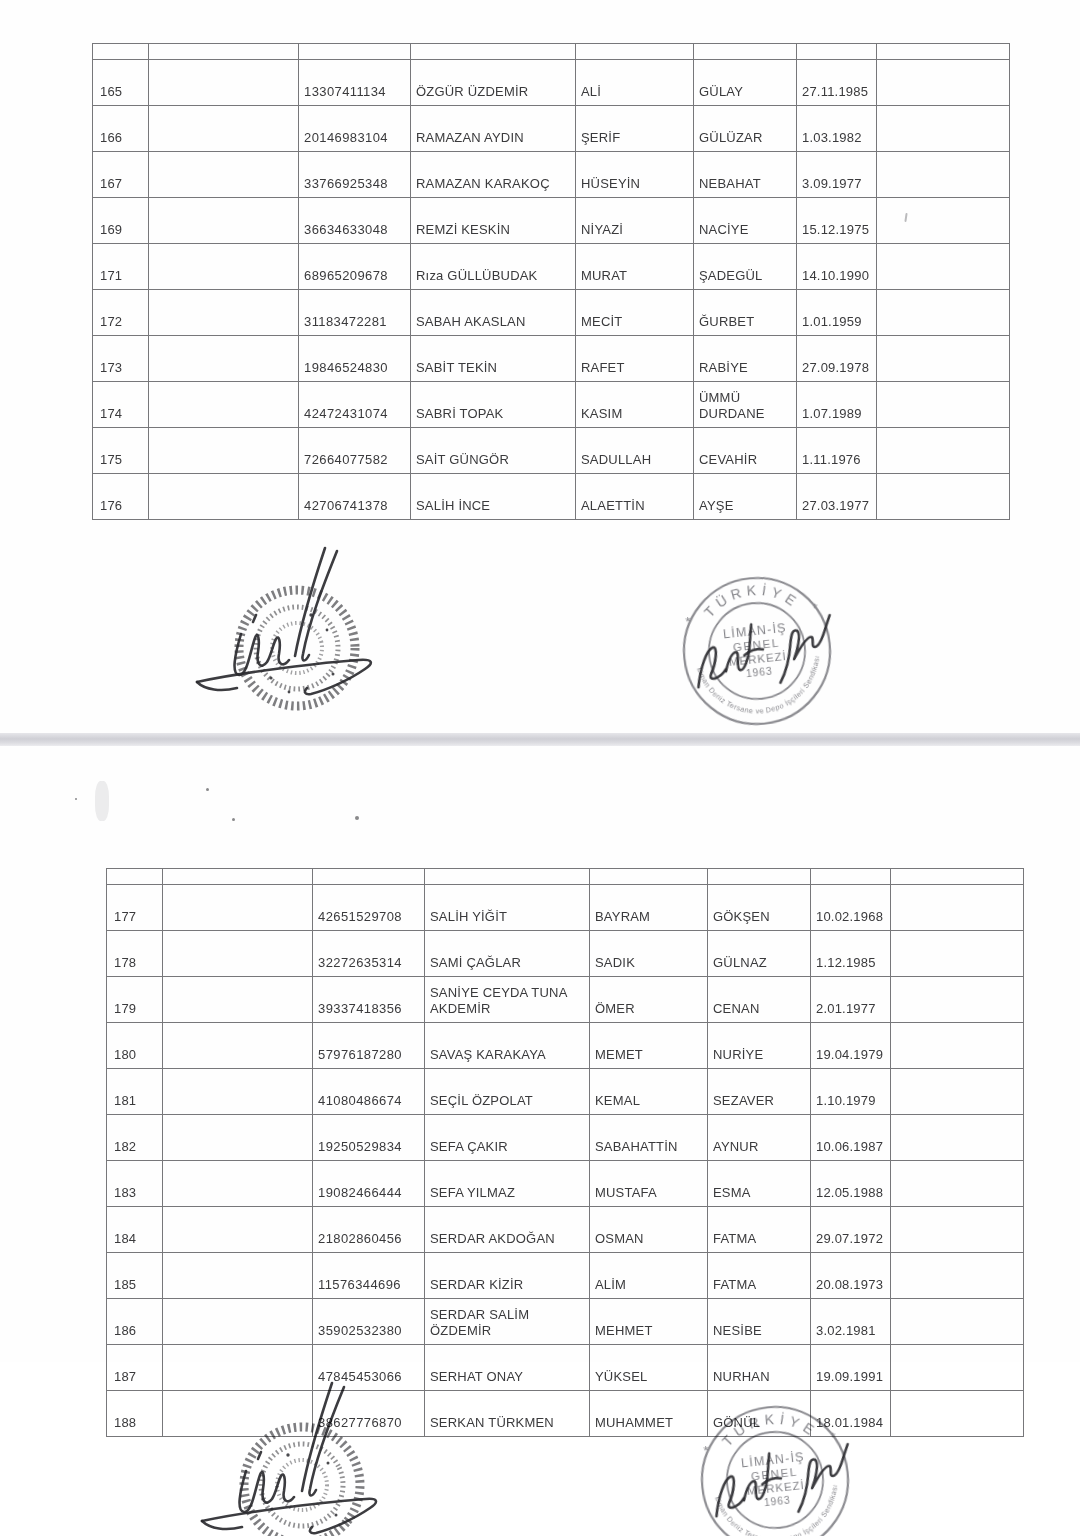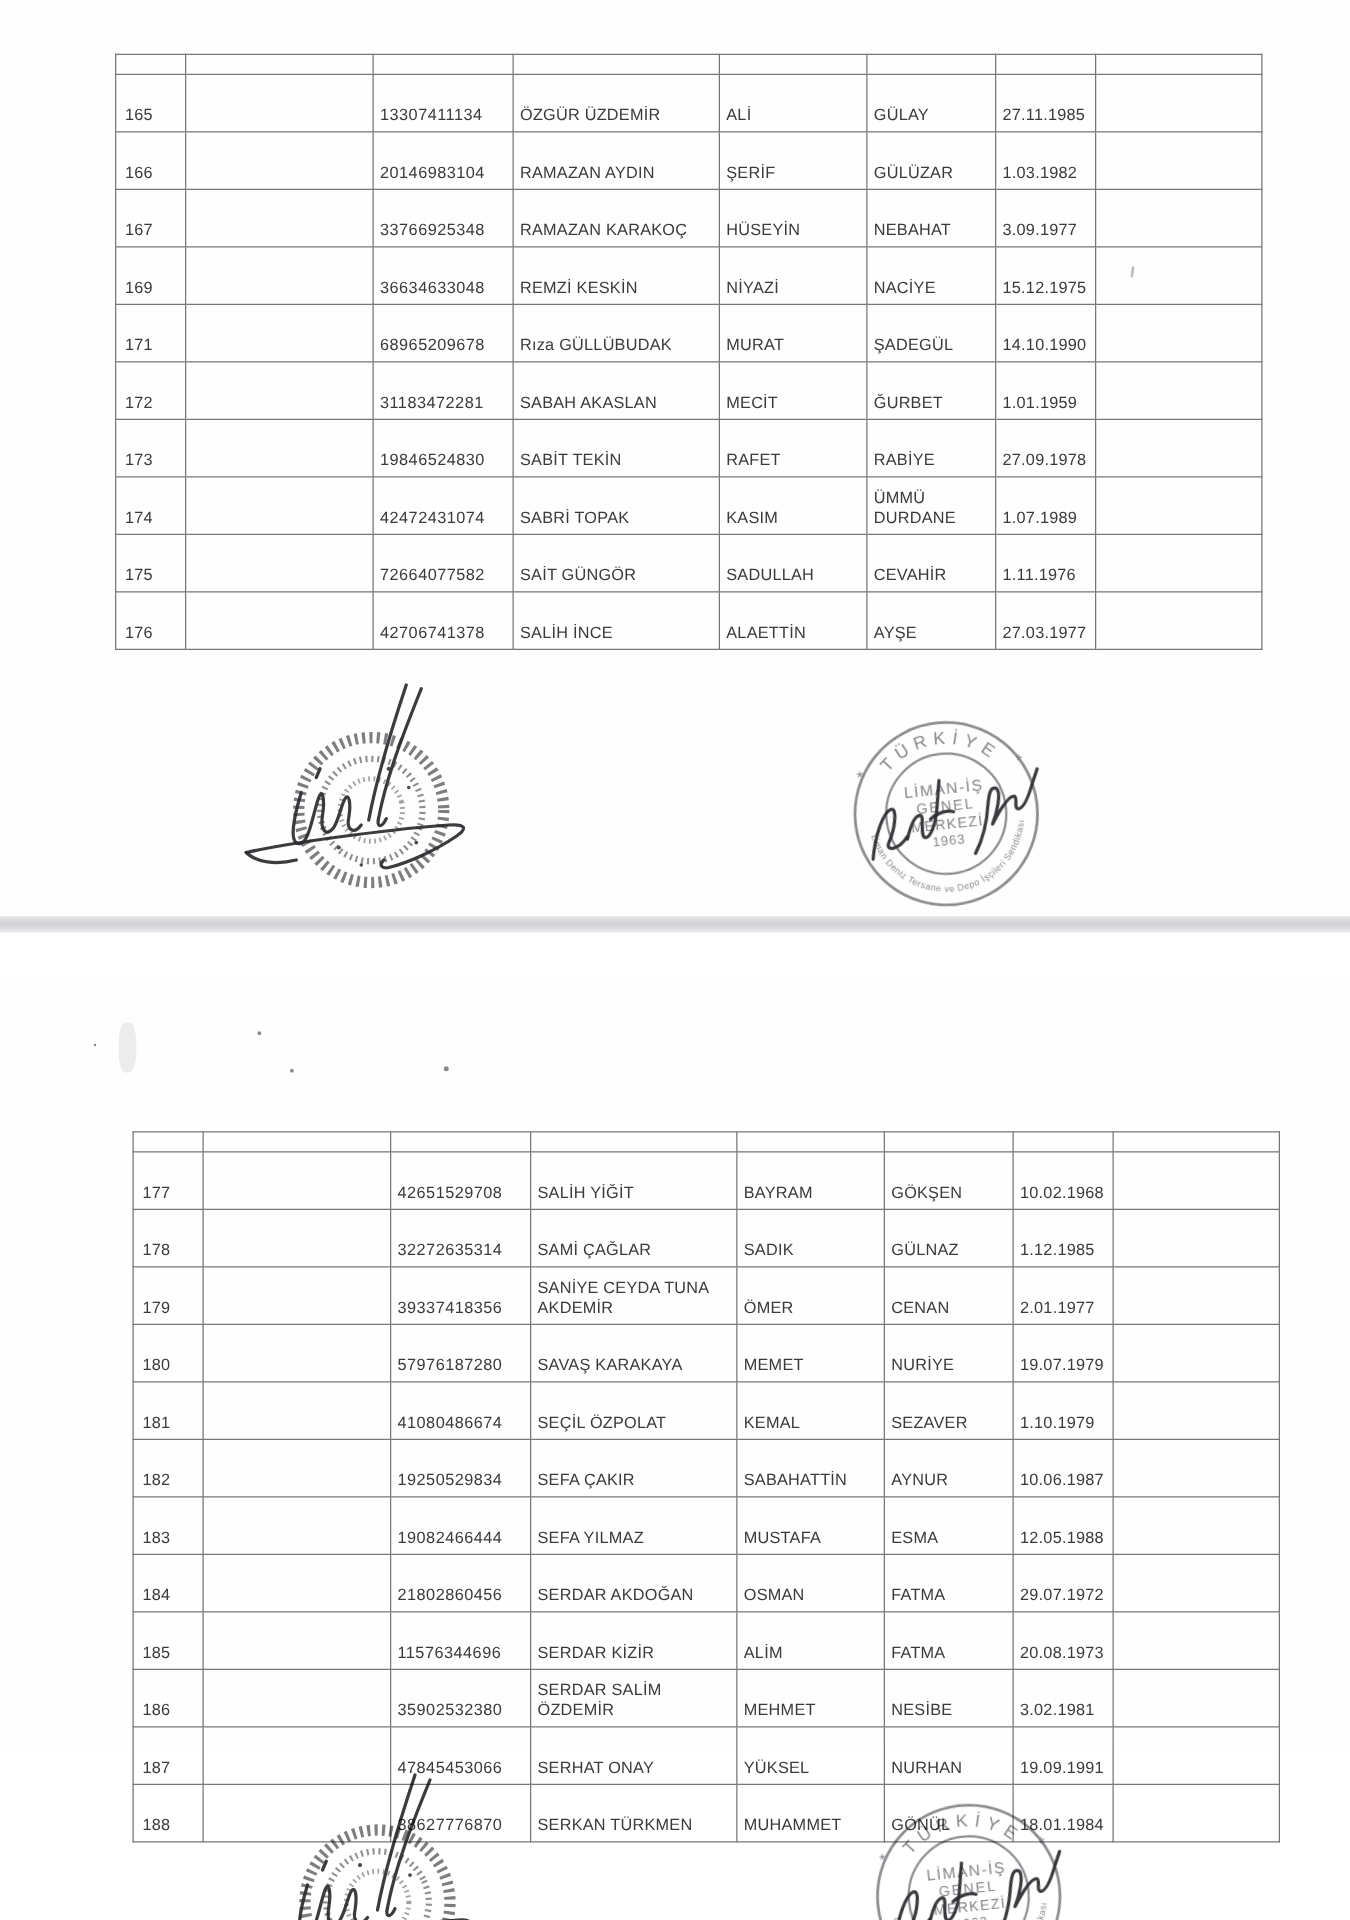--- a/index.html
+++ b/index.html
@@ -3,21 +3,21 @@
 <meta charset="utf-8">
 <style>
   html,body { margin:0; padding:0; background:#f2f2f4; }
   .canvas {
     position:relative; width:1080px; height:1536px;
     background:#ffffff; overflow:hidden;
     font-family:"Liberation Sans", sans-serif;
   }
   .page { position:absolute; left:0; width:1080px; background:#fefefe; }
   #page1 { top:0; height:733px; }
-  #page2 { top:783px; height:616px; }
+  #page2 { top:746px; height:616px; }
   .page-gap {
     position:absolute; left:0; top:733px; width:1080px; height:13px;
     background:linear-gradient(180deg,#e6e6ea 0%,#cfcfd5 45%,#dcdce1 75%,#ececef 100%);
   }
 
   
   table.members-table {
     position:absolute; border-collapse:collapse; table-layout:fixed;
     width:917px; background:transparent;
   }
@@ -296,21 +296,21 @@
     <td class="c-birth">2.01.1977</td>
     <td class="c-blank"></td>
   </tr>
           <tr>
     <td class="c-no">180</td>
     <td class="c-blank"></td>
     <td class="c-id">57976187280</td>
     <td class="c-name">SAVAŞ KARAKAYA</td>
     <td class="c-father">MEMET</td>
     <td class="c-mother">NURİYE</td>
-    <td class="c-birth">19.07.1979</td>
+    <td class="c-birth">19.04.1979</td>
     <td class="c-blank"></td>
   </tr>
           <tr>
     <td class="c-no">181</td>
     <td class="c-blank"></td>
     <td class="c-id">41080486674</td>
     <td class="c-name">SEÇİL ÖZPOLAT</td>
     <td class="c-father">KEMAL</td>
     <td class="c-mother">SEZAVER</td>
     <td class="c-birth">1.10.1979</td>

